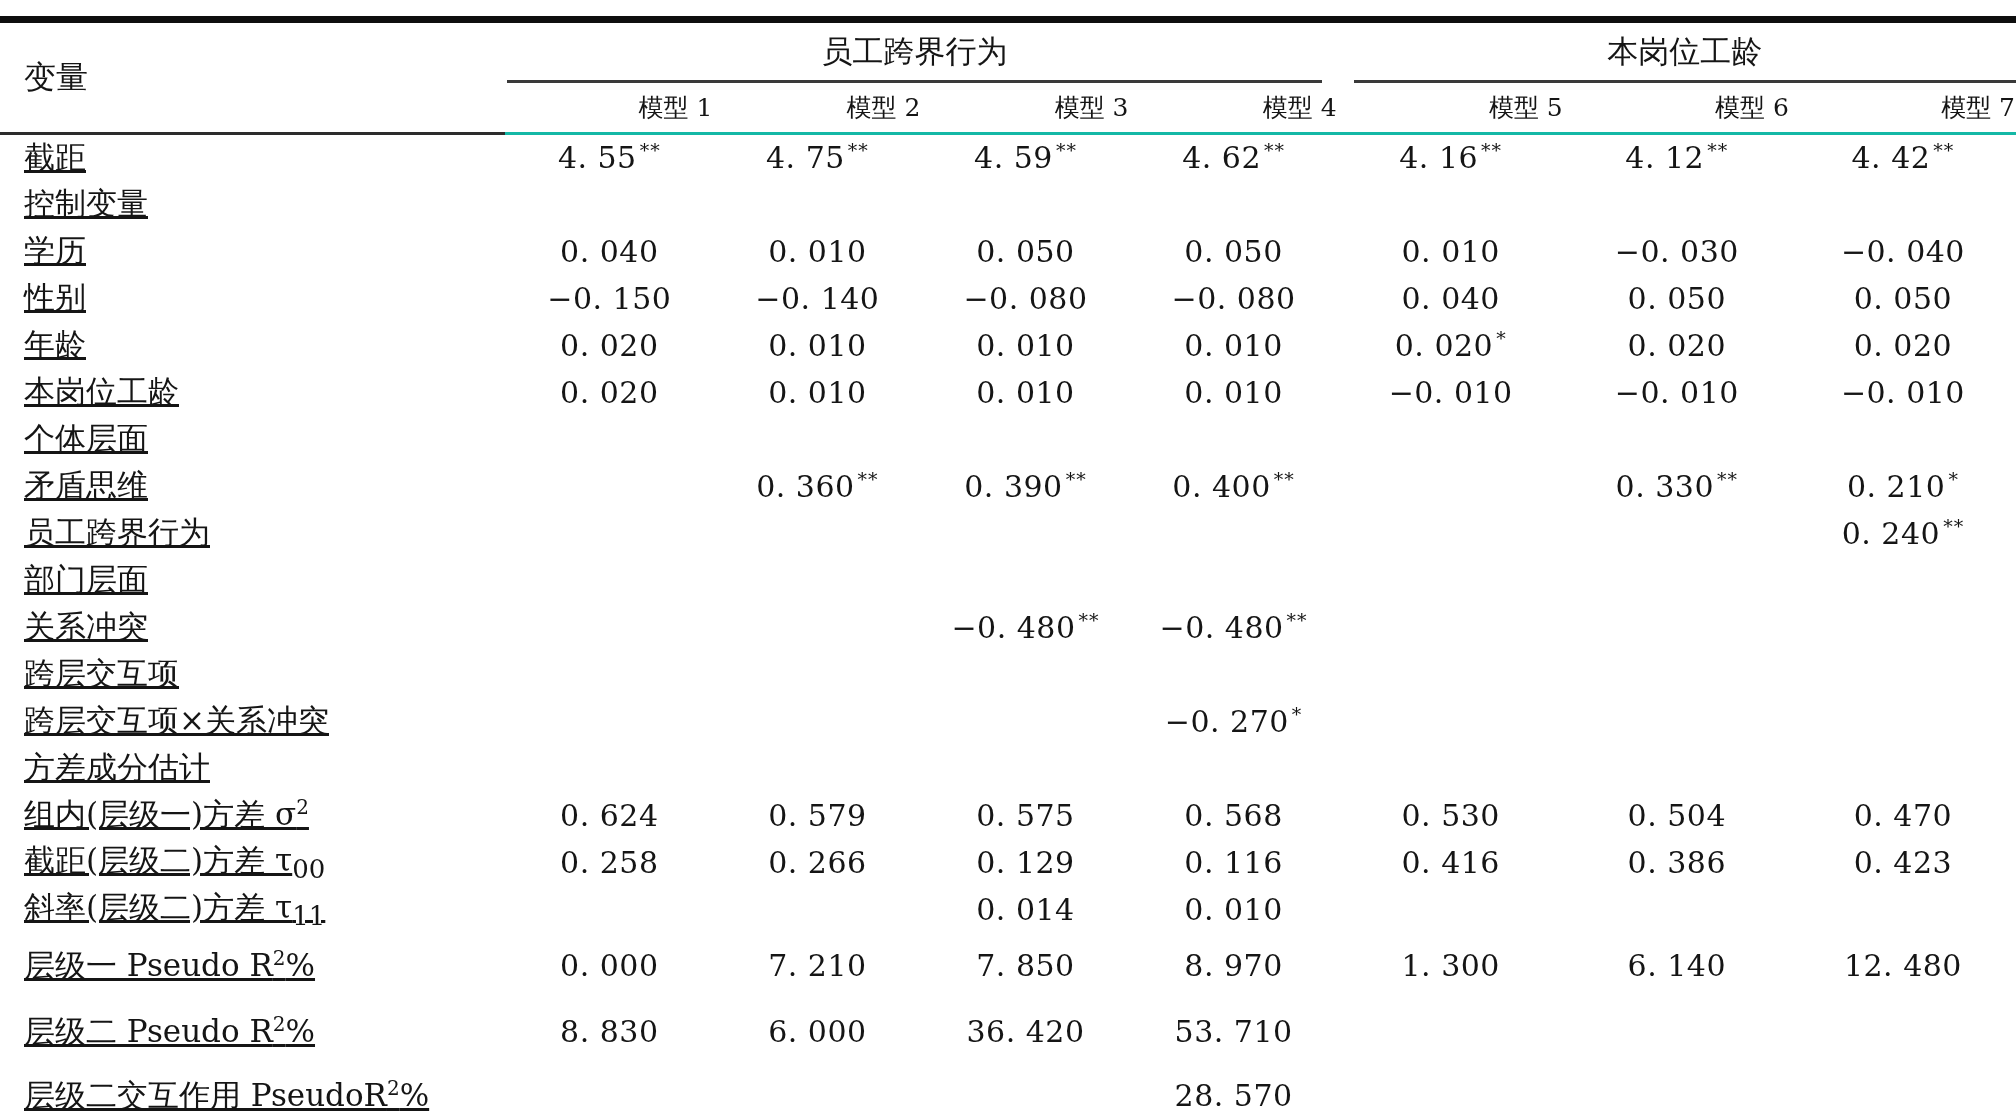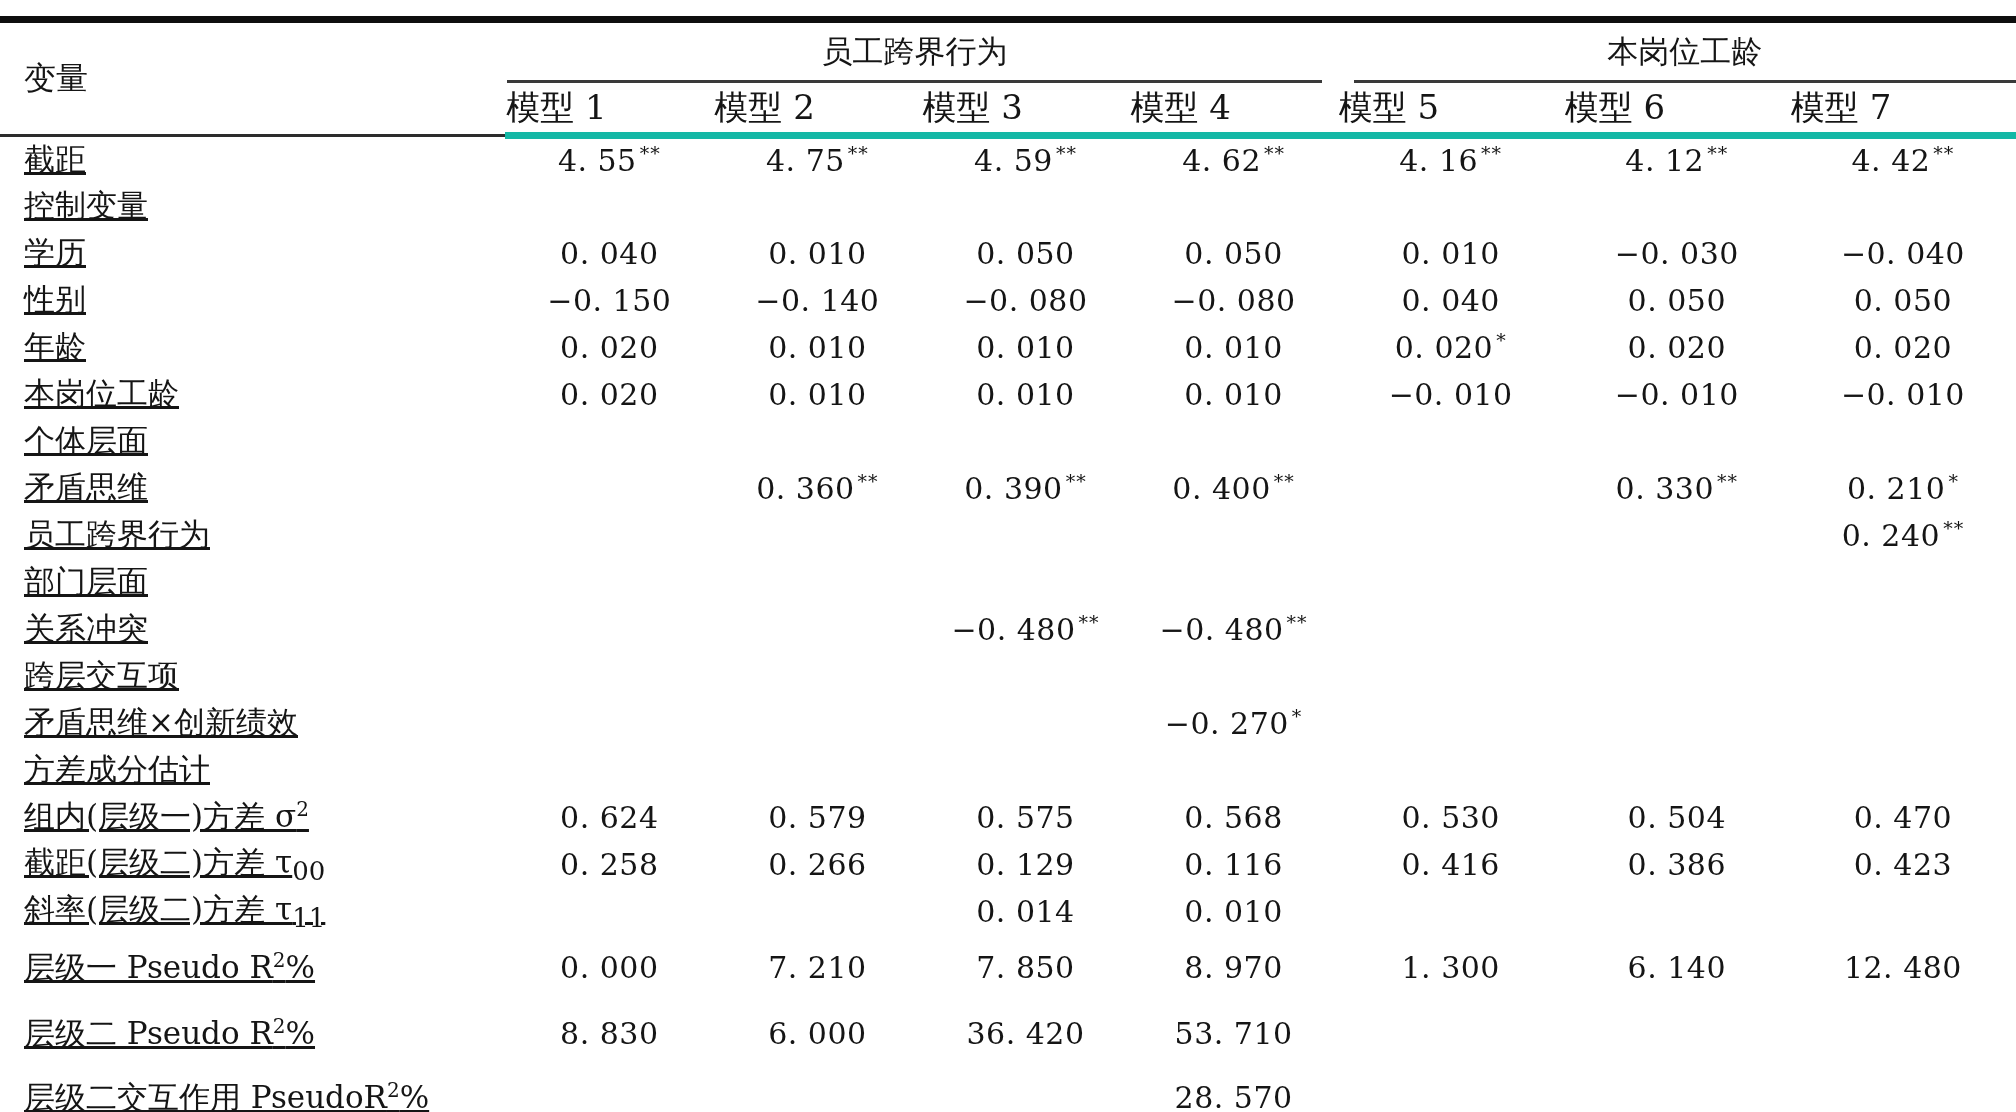--- a/index.html
+++ b/index.html
@@ -26,22 +26,22 @@
     vertical-align:middle;border-bottom:3px solid #2c2c2c;
   }
   .grp{padding:0;height:54px;font-size:31px;vertical-align:bottom;}
   .grp .gl{
     border-bottom:3px solid #3a3a3a;
     padding:8px 0 7px 0;text-align:center;
   }
   .g1 .gl{margin:0 16px 0 2px;}
   .g2 .gl{margin:0 0 0 16px;}
   .mh{
-    height:47px;font-size:34px;text-align:left;vertical-align:middle;
-    border-bottom:7px solid #14b8a6;
+    height:47px;font-size:25px;text-align:right;vertical-align:middle;
+    border-bottom:3px solid #14b8a6;
   }
 
   
   tbody tr{height:47px;}
   tbody tr:nth-child(n+18){height:66px;}
   tbody th.rl{
     font-weight:normal;text-align:left;padding-left:24px;
     font-size:31px;white-space:nowrap;vertical-align:middle;text-decoration:underline;
   }
   td{
@@ -206,21 +206,21 @@
           <th class="rl">跨层交互项</th>
           <td></td>
           <td></td>
           <td></td>
           <td></td>
           <td></td>
           <td></td>
           <td></td>
         </tr>
         <tr>
-          <th class="rl">矛盾思维×创新绩效</th>
+          <th class="rl">跨层交互项×关系冲突</th>
           <td></td>
           <td></td>
           <td></td>
           <td><span class="num">−0. 270</span><sup class="sig">*</sup></td>
           <td></td>
           <td></td>
           <td></td>
         </tr>
         <tr>
           <th class="rl">方差成分估计</th>

